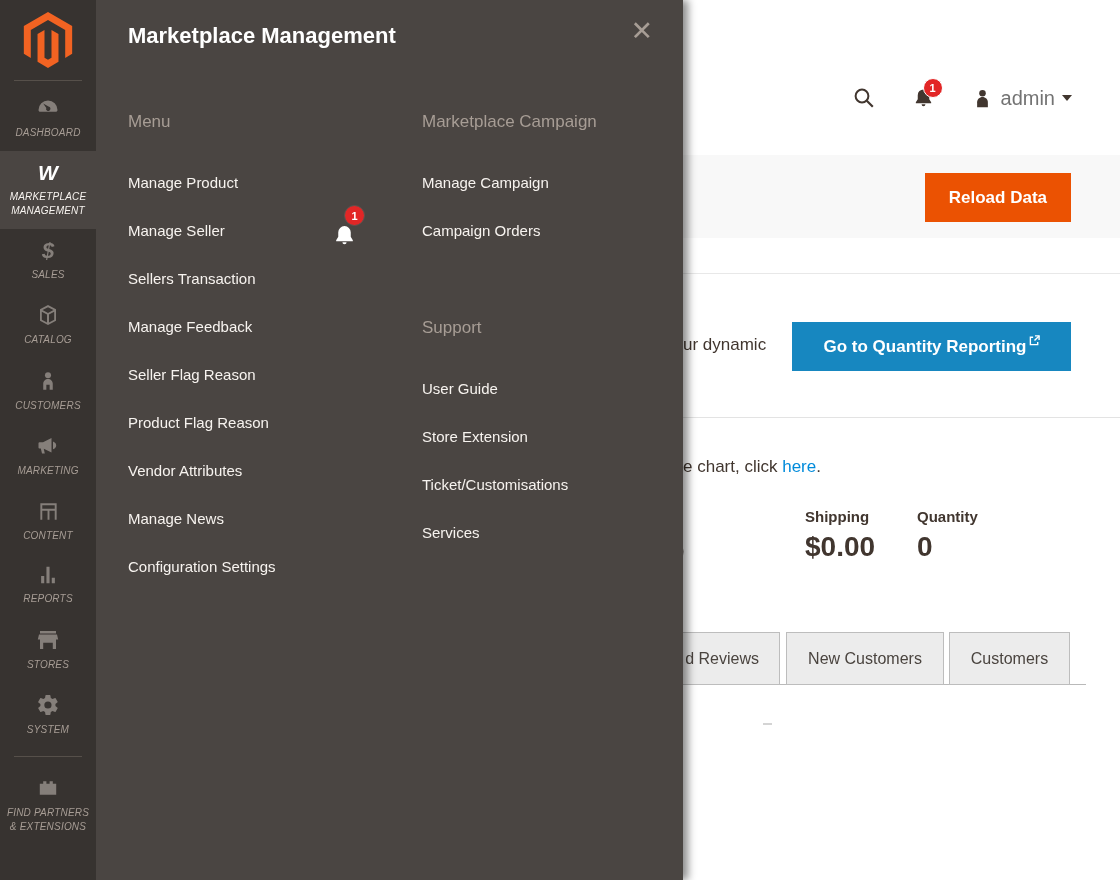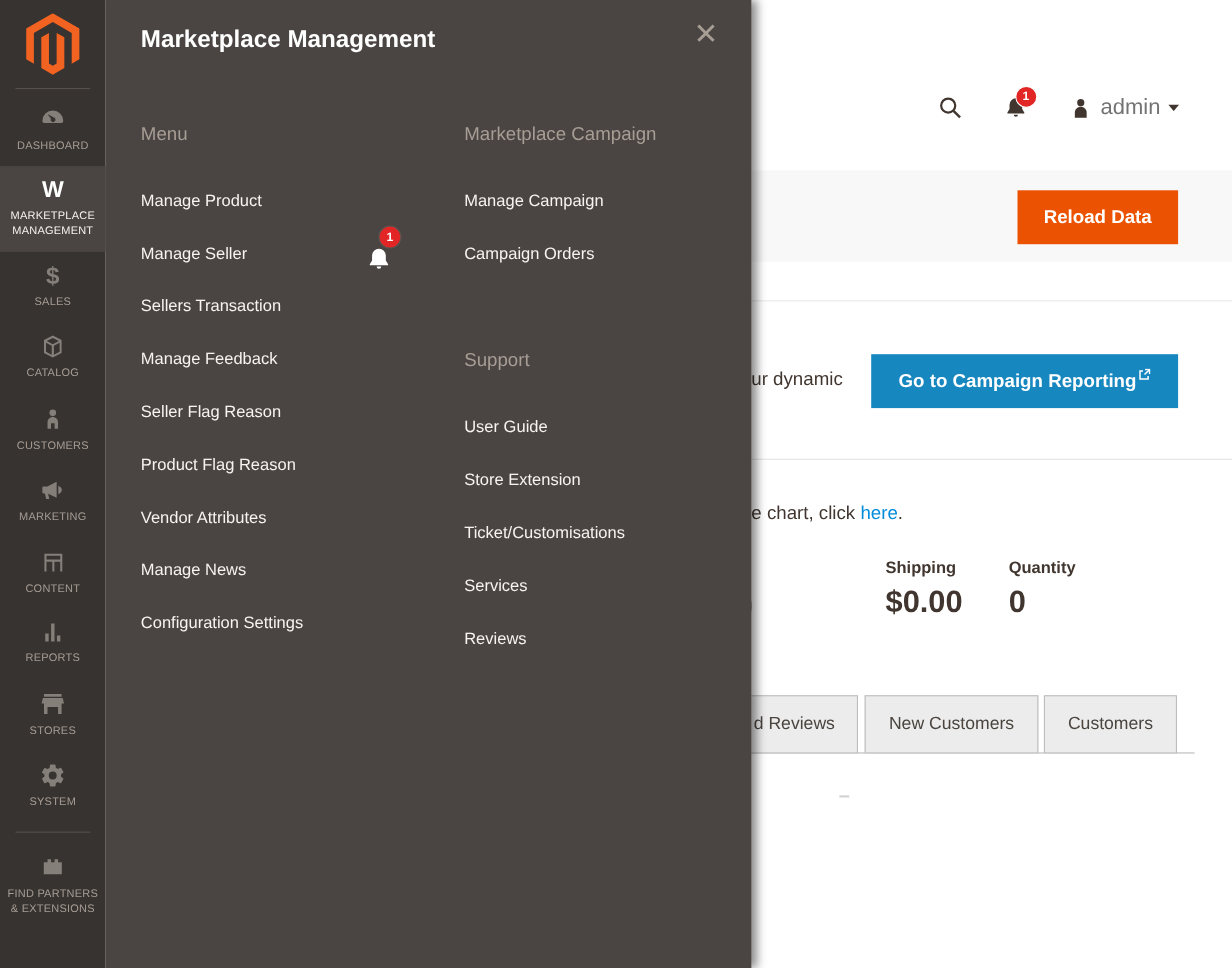--- a/index.html
+++ b/index.html
@@ -107,21 +107,21 @@
     position: absolute; left: 0; top: 0; width: 96px; height: 880px;
     background: #373330; z-index: 5;
   }
   .logo-wrap {
     height: 72px; display: flex; align-items: center; justify-content: center;
     padding-top: 10px; cursor: pointer;
   }
   .logo-divider { width: 68px; height: 1px; background: #56504a; margin: 8px auto 4px; }
   .nav-item {
     display: flex; flex-direction: column; align-items: center;
-    padding: 11px 4px 10px; gap: 6px; cursor: pointer; color: #857f7a;
+    padding: 11px 4px 10px; gap: 6px; cursor: pointer; color: #857f7a; font-style: italic;
   }
   .nav-item .nav-label {
     font-size: 10px; line-height: 1.45; text-align: center;
     color: #a79d95; letter-spacing: .2px; max-width: 86px;
   }
   .nav-item.active { background: #4a4542; color: #ffffff; }
   .nav-item.active .nav-label { color: #f7f3ef; }
   .nav-glyph { font-size: 22px; font-weight: bold; line-height: 22px; }
   .nav-glyph.w { font-size: 21px; font-weight: 800; }
   .nav-divider { width: 68px; height: 1px; background: #56504a; margin: 8px auto; }
@@ -192,21 +192,21 @@
     </span>
   </div>
 
   <div class="title-strip">
     <button class="reload-btn">Reload Data</button>
   </div>
 
   <div class="banner-row">
     <span class="banner-fragment">ur dynamic</span>
     <button class="advanced-btn">
-      <span>Go to Campaign Reporting</span>
+      <span>Go to Quantity Reporting</span>
       <span class="ext">
         <svg width="11" height="11" viewBox="0 0 12 12">
             <path d="M4.5 2.5H1.5v8h8v-3" fill="none" stroke="#fff" stroke-width="1.5"></path>
             <path d="M6.5 1h4.5v4.5" fill="none" stroke="#fff" stroke-width="1.5"></path>
             <path d="M11 1 6 6" stroke="#fff" stroke-width="1.5"></path>
           </svg>
       </span>
     </button>
   </div>
 
@@ -372,16 +372,15 @@
     </div>
   </div>
 
   <div class="flyout-col col-support">
     <div class="col-heading">Support</div>
     <div class="flyout-list">
       <div class="flyout-item">User Guide</div>
       <div class="flyout-item">Store Extension</div>
       <div class="flyout-item">Ticket/Customisations</div>
       <div class="flyout-item">Services</div>
-      <div class="flyout-item">Reviews</div>
     </div>
   </div>
 </div>
 
 </body></html>

